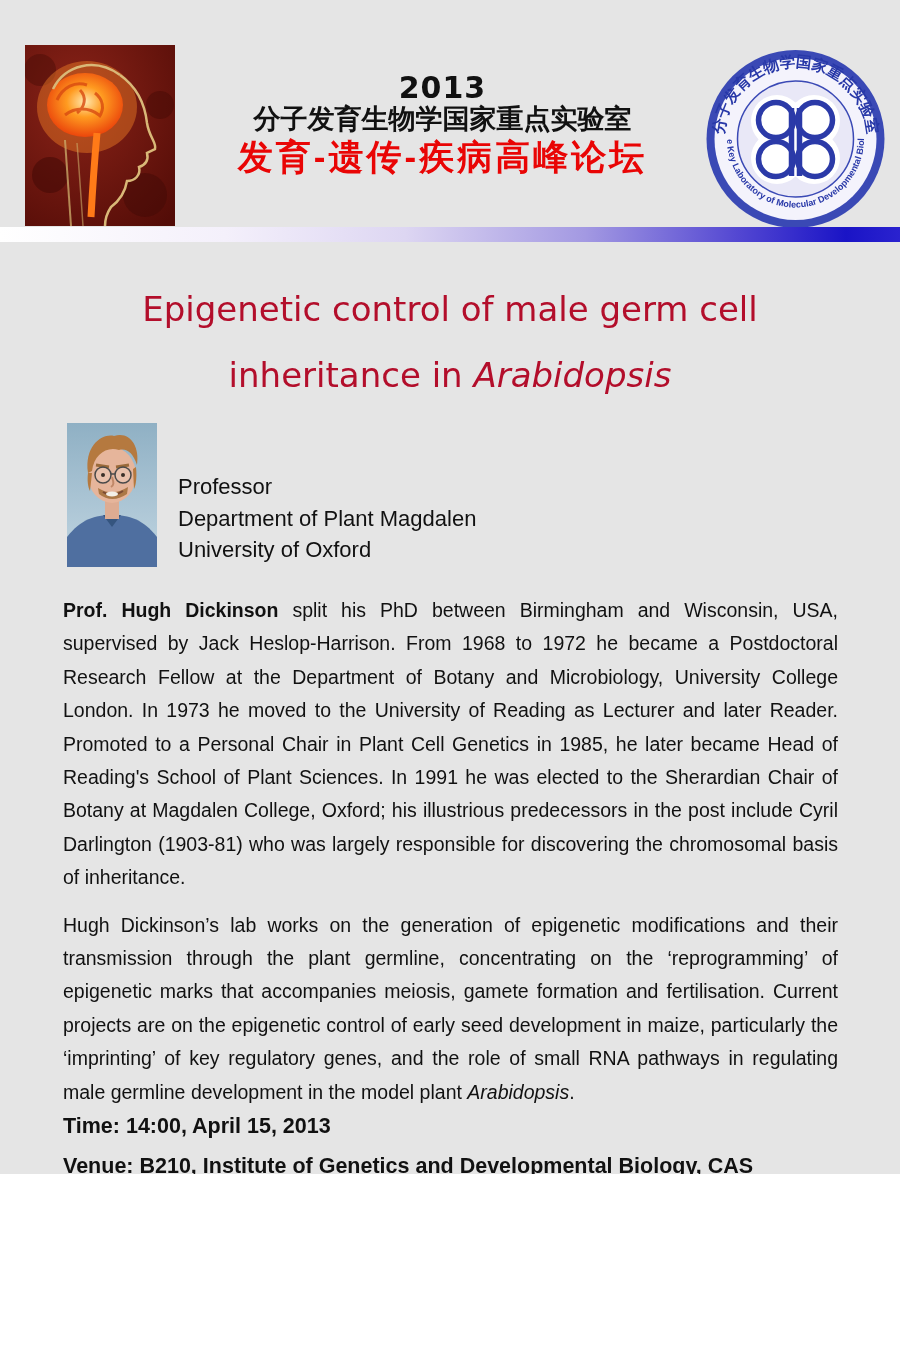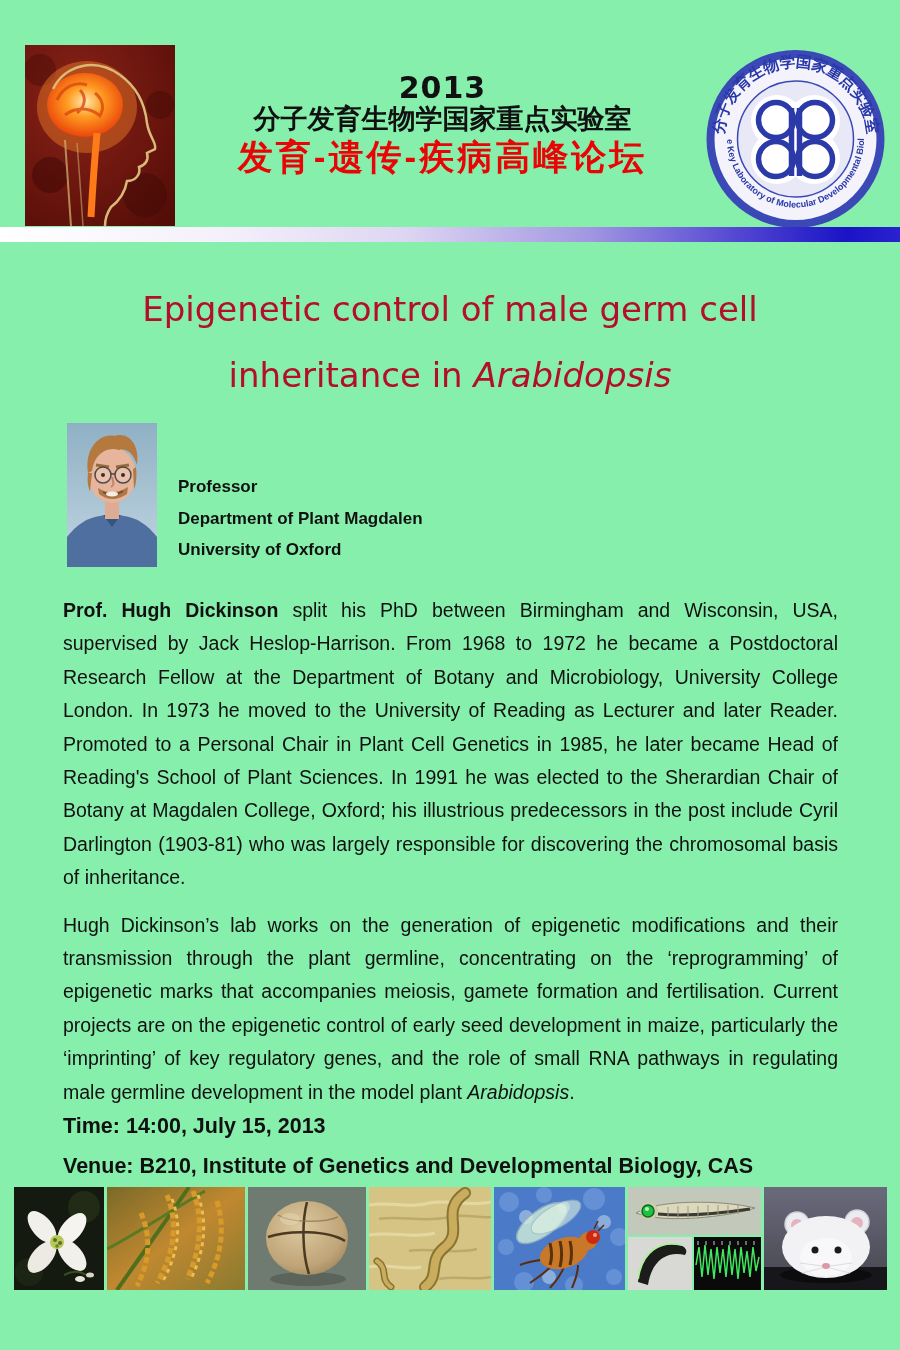--- a/index.html
+++ b/index.html
@@ -1,34 +1,34 @@
 <!DOCTYPE html>
 <html><head>
 <meta charset="utf-8">
 <style>
   html,body{margin:0;padding:0;}
-  .poster{position:relative;width:900px;height:1350px;background:#86efac;
+  .poster{position:relative;width:900px;height:1174px;background:#e5e5e5;
     font-family:"Liberation Sans",sans-serif;overflow:hidden;color:#111;}
   .abs{position:absolute;}
   
   .brain-art{left:25px;top:45px;width:150px;height:181px;}
   .lab-logo{left:703px;top:48px;width:185px;height:182px;}
   .head-center{left:170px;width:545px;text-align:center;}
   .year{top:70px;font-size:30px;font-weight:bold;letter-spacing:1px;font-family:"DejaVu Sans",sans-serif;}
   .lab-cn{top:101px;font-size:27px;font-weight:bold;}
   .forum-cn{top:134px;font-size:35px;font-weight:bold;color:#e90505;letter-spacing:3px;white-space:nowrap;}
   .divider{left:0;top:227px;width:900px;height:15px;
     background:linear-gradient(to right,#ffffff 0%,#f4f0fb 25%,#ddd6f2 45%,#a399e2 65%,#5347d2 82%,#1a14c6 94%,#2a22cf 100%);}
   
   .page-title{left:60px;top:276px;width:780px;text-align:center;color:#b30e2b;
     font-family:"DejaVu Sans",sans-serif;font-weight:normal;font-size:34px;line-height:66px;}
   
   .speaker-photo{left:67px;top:423px;width:90px;height:144px;}
   .speaker-name{left:178px;top:431px;font-size:26px;font-weight:bold;}
-  .speaker-roles{left:178px;top:471px;font-size:17px;font-weight:bold;line-height:31.5px;}
+  .speaker-roles{left:178px;top:471px;font-size:22px;font-weight:normal;line-height:31.5px;}
   
   .bio{left:63px;top:580px;width:775px;}
   .bio p{margin:14px 0 9px 0;font-size:19.5px;line-height:33.4px;text-align:justify;}
   .bio .lead{font-weight:bold;}
   .it{font-style:italic;}
   
   .details{left:63px;top:1106px;font-size:21.5px;font-weight:bold;line-height:40px;}
   
   .strip{left:14px;top:1187px;height:103px;display:flex;gap:3px;}
   .strip .panel{height:103px;overflow:hidden;}
@@ -145,21 +145,21 @@
     <div>Department of Plant Magdalen</div>
     <div>University of Oxford</div>
   </div>
 
   <div class="abs bio">
     <p><span class="lead">Prof. Hugh Dickinson</span><span> split his PhD between Birmingham and Wisconsin, USA, supervised by Jack Heslop-Harrison. From 1968 to 1972 he became a Postdoctoral Research Fellow at the Department of Botany and Microbiology, University College London. In 1973 he moved to the University of Reading as Lecturer and later Reader. Promoted to a Personal Chair in Plant Cell Genetics in 1985, he later became Head of Reading's School of Plant Sciences. In 1991 he was elected to the Sherardian Chair of Botany at Magdalen College, Oxford; his illustrious predecessors in the post include Cyril Darlington (1903-81) who was largely responsible for discovering the chromosomal basis of inheritance.</span></p>
     <p><span>Hugh Dickinson’s lab works on the generation of epigenetic modifications and their transmission through the plant germline, concentrating on the ‘reprogramming’ of epigenetic marks that accompanies meiosis, gamete formation and fertilisation. Current projects are on the epigenetic control of early seed development in maize, particularly the ‘imprinting’ of key regulatory genes, and the role of small RNA pathways in regulating male germline development in the model plant </span><span class="it">Arabidopsis</span><span>.</span></p>
   </div>
 
   <div class="abs details">
-    <div>Time: 14:00, July 15, 2013</div>
+    <div>Time: 14:00, April 15, 2013</div>
     <div>Venue: B210, Institute of Genetics and Developmental Biology, CAS</div>
   </div>
 
   <div class="abs strip">
 
     <div class="panel">
       <svg width="90" height="103" viewBox="0 0 90 103">
         <rect width="90" height="103" fill="#141a10"></rect>
         <circle cx="70" cy="20" r="16" fill="#243018" opacity="0.8"></circle>
         <circle cx="15" cy="85" r="14" fill="#1e2814" opacity="0.8"></circle>

